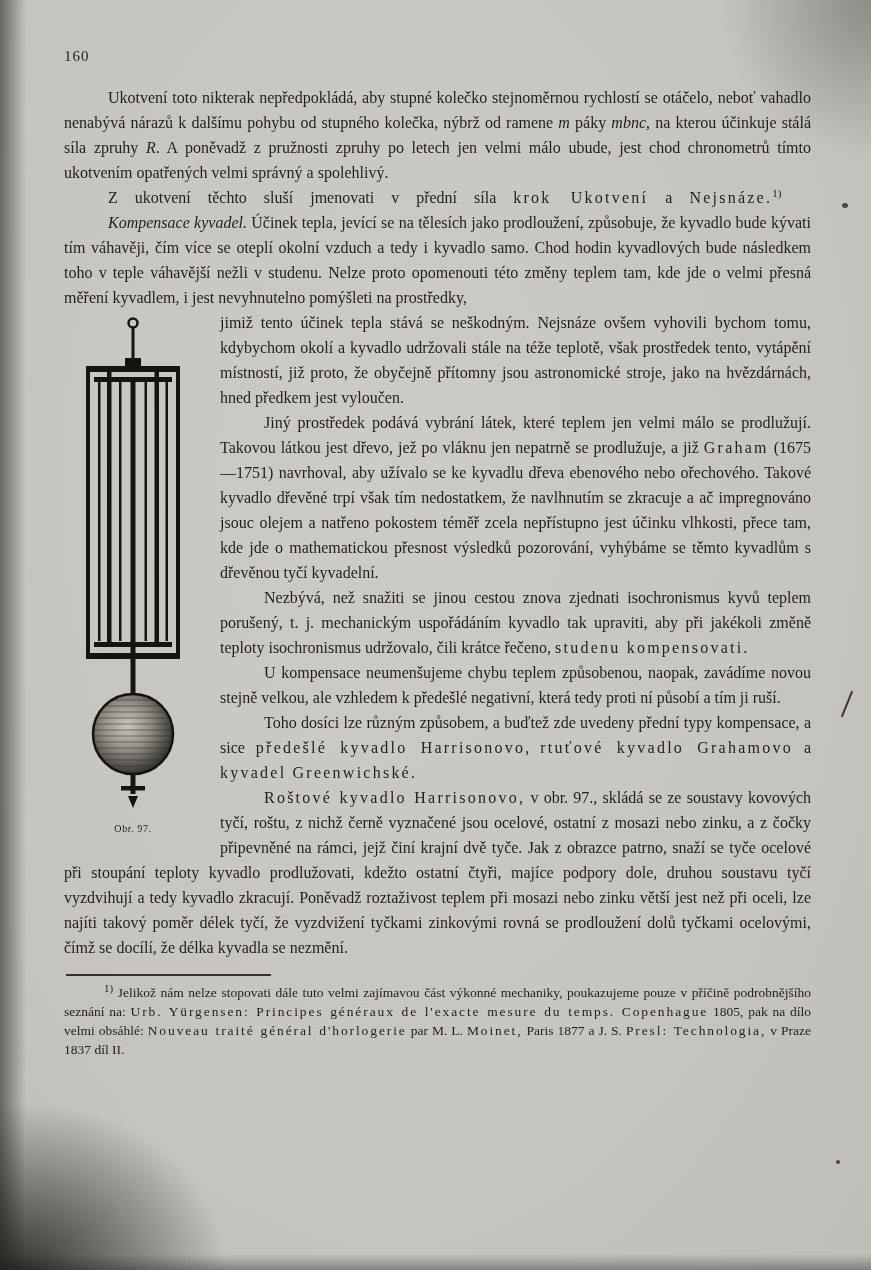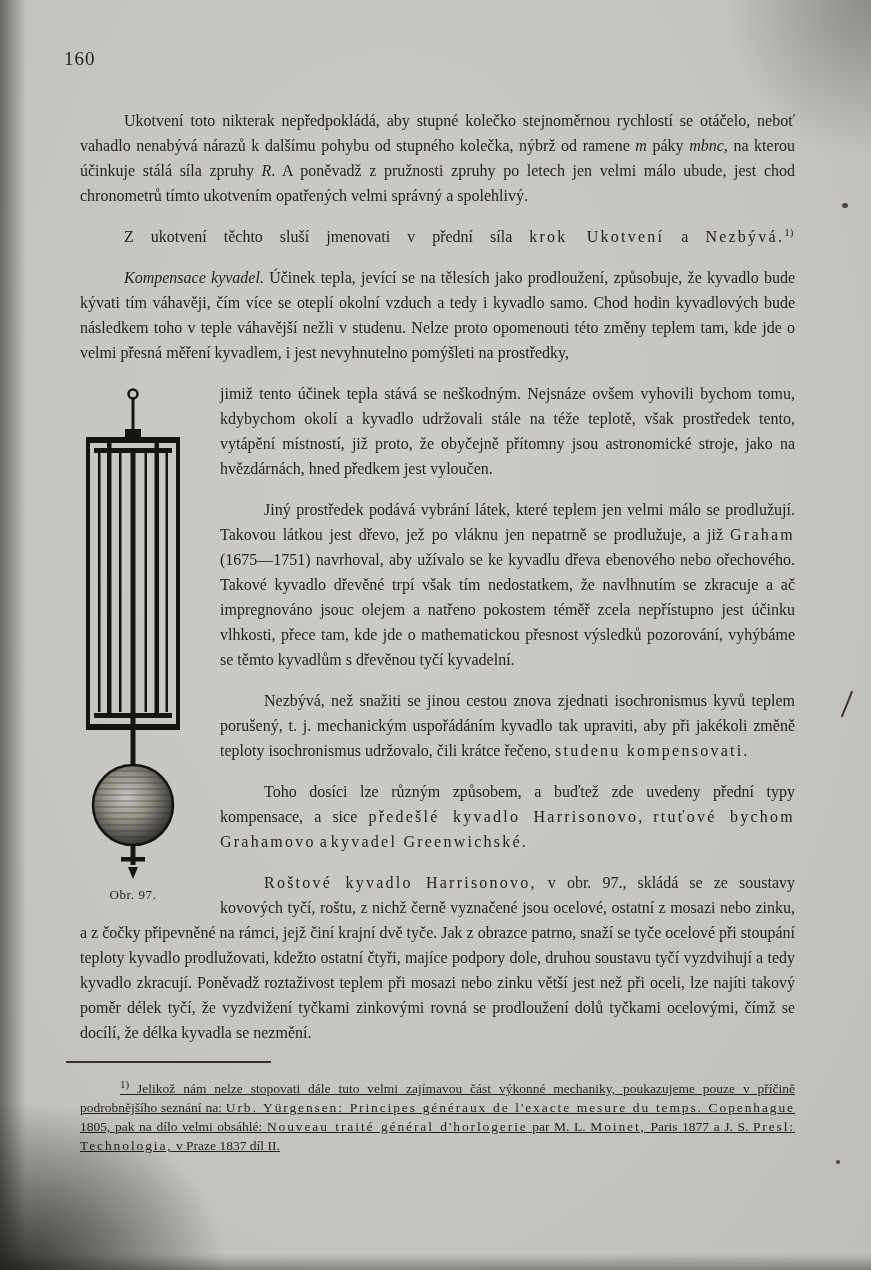--- a/index.html
+++ b/index.html
@@ -20,51 +20,51 @@
     background:linear-gradient(to top, rgba(30,28,24,.38), rgba(30,28,24,0));}
   .corner-tr{position:absolute;right:0;top:0;width:150px;height:160px;
     background:radial-gradient(ellipse at 100% 0%, rgba(30,28,24,.32), rgba(30,28,24,0) 70%);}
   .speck{position:absolute;border-radius:50%;background:#4a463f;}
   .speck-1{left:842px;top:203px;width:6px;height:5px;}
   .speck-2{left:836px;top:1160px;width:4px;height:4px;}
   .margin-mark{position:absolute;left:846px;top:690px;width:2px;height:28px;
     background:#3b3833;transform:rotate(22deg);}
 
   .text-block{position:absolute;left:64px;top:48px;width:747px;}
-  .page-number{font-size:19px;letter-spacing:1px;margin-bottom:38px;}
-  .para{margin:16px;text-align:justify;font-size:16px;line-height:25px;}
+  .page-number{font-size:15px;letter-spacing:1px;margin-bottom:20px;}
+  .para{margin:0;text-align:justify;font-size:16px;line-height:25px;}
   .indent{text-indent:44px;}
   .it{font-style:italic;}
   .sp{letter-spacing:0.14em;}
   .wide{word-spacing:13px;}
   sup{font-size:11px;line-height:0;}
 
   .figure{float:left;width:122px;margin:6px 26px 10px 8px;text-align:center;}
   .figure svg{display:block;margin:0 auto;}
-  .caption{font-size:13px;letter-spacing:0.6px;text-align:center;}
+  .caption{font-size:10px;margin-top:7px;letter-spacing:0.6px;text-align:center;}
 
   .footnote{clear:left;margin-top:14px;}
   .fn-rule{width:205px;border:none;border-top:2px solid #35322b;margin:0 0 7px 2px;}
-  .footnote .para{font-size:13.5px;line-height:19px;text-indent:40px;text-decoration:underline;}
+  .footnote .para{font-size:13.5px;line-height:19px;text-indent:40px;}
 </style>
 </head>
 <body>
 
 <div class="page">
 
   <div class="edge-left"></div>
   <div class="corner-tr"></div>
 
   <div class="text-block">
 
     <div class="page-number">160</div>
 
     <p class="para indent"><span>Ukotvení toto nikterak nepředpokládá, aby stupné kolečko stejnoměrnou rychlostí se otáčelo, neboť vahadlo nenabývá nárazů k dalšímu pohybu od stupného kolečka, nýbrž od ramene </span><span class="it">m</span><span> páky </span><span class="it">mbnc</span><span>, na kterou účinkuje stálá síla zpruhy </span><span class="it">R</span><span>. A poněvadž z pružnosti zpruhy po letech jen velmi málo ubude, jest chod chronometrů tímto ukotvením opatřených velmi správný a spolehlivý.</span></p>
 
-    <p class="para indent wide"><span>Z ukotvení těchto sluší jmenovati v přední síla </span><span class="sp">krok Ukotvení</span><span> a </span><span class="sp">Nezbývá.</span><sup>1)</sup></p>
+    <p class="para indent wide"><span>Z ukotvení těchto sluší jmenovati v přední síla </span><span class="sp">krok Ukotvení</span><span> a </span><span class="sp">Nejsnáze.</span><sup>1)</sup></p>
 
     <p class="para indent"><span class="it">Kompensace kyvadel.</span><span> Účinek tepla, jevící se na tělesích jako prodloužení, způsobuje, že kyvadlo bude kývati tím váhavěji, čím více se oteplí okolní vzduch a tedy i kyvadlo samo. Chod hodin kyvadlových bude následkem toho v teple váhavější nežli v studenu. Nelze proto opomenouti této změny teplem tam, kde jde o velmi přesná měření kyvadlem, i jest nevyhnutelno pomýšleti na prostředky,</span></p>
 
     <div class="figure">
       <svg width="110" height="500" viewBox="0 0 110 500">
 
         <circle cx="55" cy="7" r="4.5" fill="none" stroke="#16140f" stroke-width="2.5"></circle>
         <rect x="53.5" y="11" width="3" height="34" fill="#16140f"></rect>
         <rect x="47" y="42" width="16" height="8" fill="#16140f"></rect>
 
@@ -116,22 +116,23 @@
       </svg>
       <div class="caption">Obr. 97.</div>
     </div>
 
     <p class="para">jimiž tento účinek tepla stává se neškodným. Nejsnáze ovšem vyhovili bychom tomu, kdybychom okolí a kyvadlo udržovali stále na téže teplotě, však prostředek tento, vytápění místností, již proto, že obyčejně přítomny jsou astronomické stroje, jako na hvězdárnách, hned předkem jest vyloučen.</p>
 
     <p class="para indent"><span>Jiný prostředek podává vybrání látek, které teplem jen velmi málo se prodlužují. Takovou látkou jest dřevo, jež po vláknu jen nepatrně se prodlužuje, a již </span><span class="sp">Graham</span><span> (1675—1751) navrhoval, aby užívalo se ke kyvadlu dřeva ebenového nebo ořechového. Takové kyvadlo dřevěné trpí však tím nedostatkem, že navlhnutím se zkracuje a ač impregnováno jsouc olejem a natřeno pokostem téměř zcela nepřístupno jest účinku vlhkosti, přece tam, kde jde o mathematickou přesnost výsledků pozorování, vyhýbáme se těmto kyvadlům s dřevěnou tyčí kyvadelní.</span></p>
 
     <p class="para indent"><span>Nezbývá, než snažiti se jinou cestou znova zjednati isochronismus kyvů teplem porušený, t. j. mechanickým uspořádáním kyvadlo tak upraviti, aby při jakékoli změně teploty isochronismus udržovalo, čili krátce řečeno, </span><span class="sp">studenu kompensovati.</span></p>
 
+    <p class="para indent">U kompensace neumenšujeme chybu teplem způsobenou, naopak, zavádíme novou stejně velkou, ale vzhledem k předešlé negativní, která tedy proti ní působí a tím ji ruší.</p>
 
-    <p class="para indent"><span>Toho dosíci lze různým způsobem, a buďtež zde uvedeny přední typy kompensace, a sice </span><span class="sp">předešlé kyvadlo Harrisonovo</span><span>, </span><span class="sp">rtuťové bychom Grahamovo</span><span> a </span><span class="sp">kyvadel Greenwichské</span><span>.</span></p>
+    <p class="para indent"><span>Toho dosíci lze různým způsobem, a buďtež zde uvedeny přední typy kompensace, a sice </span><span class="sp">předešlé kyvadlo Harrisonovo</span><span>, </span><span class="sp">rtuťové kyvadlo Grahamovo</span><span> a </span><span class="sp">kyvadel Greenwichské</span><span>.</span></p>
 
     <p class="para indent"><span class="sp">Roštové kyvadlo Harrisonovo,</span><span> v obr. 97., skládá se ze soustavy kovových tyčí, roštu, z nichž černě vyznačené jsou ocelové, ostatní z mosazi nebo zinku, a z čočky připevněné na rámci, jejž činí krajní dvě tyče. Jak z obrazce patrno, snaží se tyče ocelové při stoupání teploty kyvadlo prodlužovati, kdežto ostatní čtyři, majíce podpory dole, druhou soustavu tyčí vyzdvihují a tedy kyvadlo zkracují. Poněvadž roztaživost teplem při mosazi nebo zinku větší jest než při oceli, lze najíti takový poměr délek tyčí, že vyzdvižení tyčkami zinkovými rovná se prodloužení dolů tyčkami ocelovými, čímž se docílí, že délka kyvadla se nezmění.</span></p>
 
     <div class="footnote">
       <div class="fn-rule"></div>
       <p class="para"><sup>1)</sup><span> Jelikož nám nelze stopovati dále tuto velmi zajímavou část výkonné mechaniky, poukazujeme pouze v příčině podrobnějšího seznání na: </span><span class="sp">Urb. Yürgensen: Principes généraux de l'exacte mesure du temps. Copenhague</span><span> 1805, pak na dílo velmi obsáhlé: </span><span class="sp">Nouveau traité général d'horlogerie</span><span> par M. L. </span><span class="sp">Moinet,</span><span> Paris 1877 a J. S. </span><span class="sp">Presl: Technologia,</span><span> v Praze 1837 díl II.</span></p>
     </div>
 
   </div>
 

